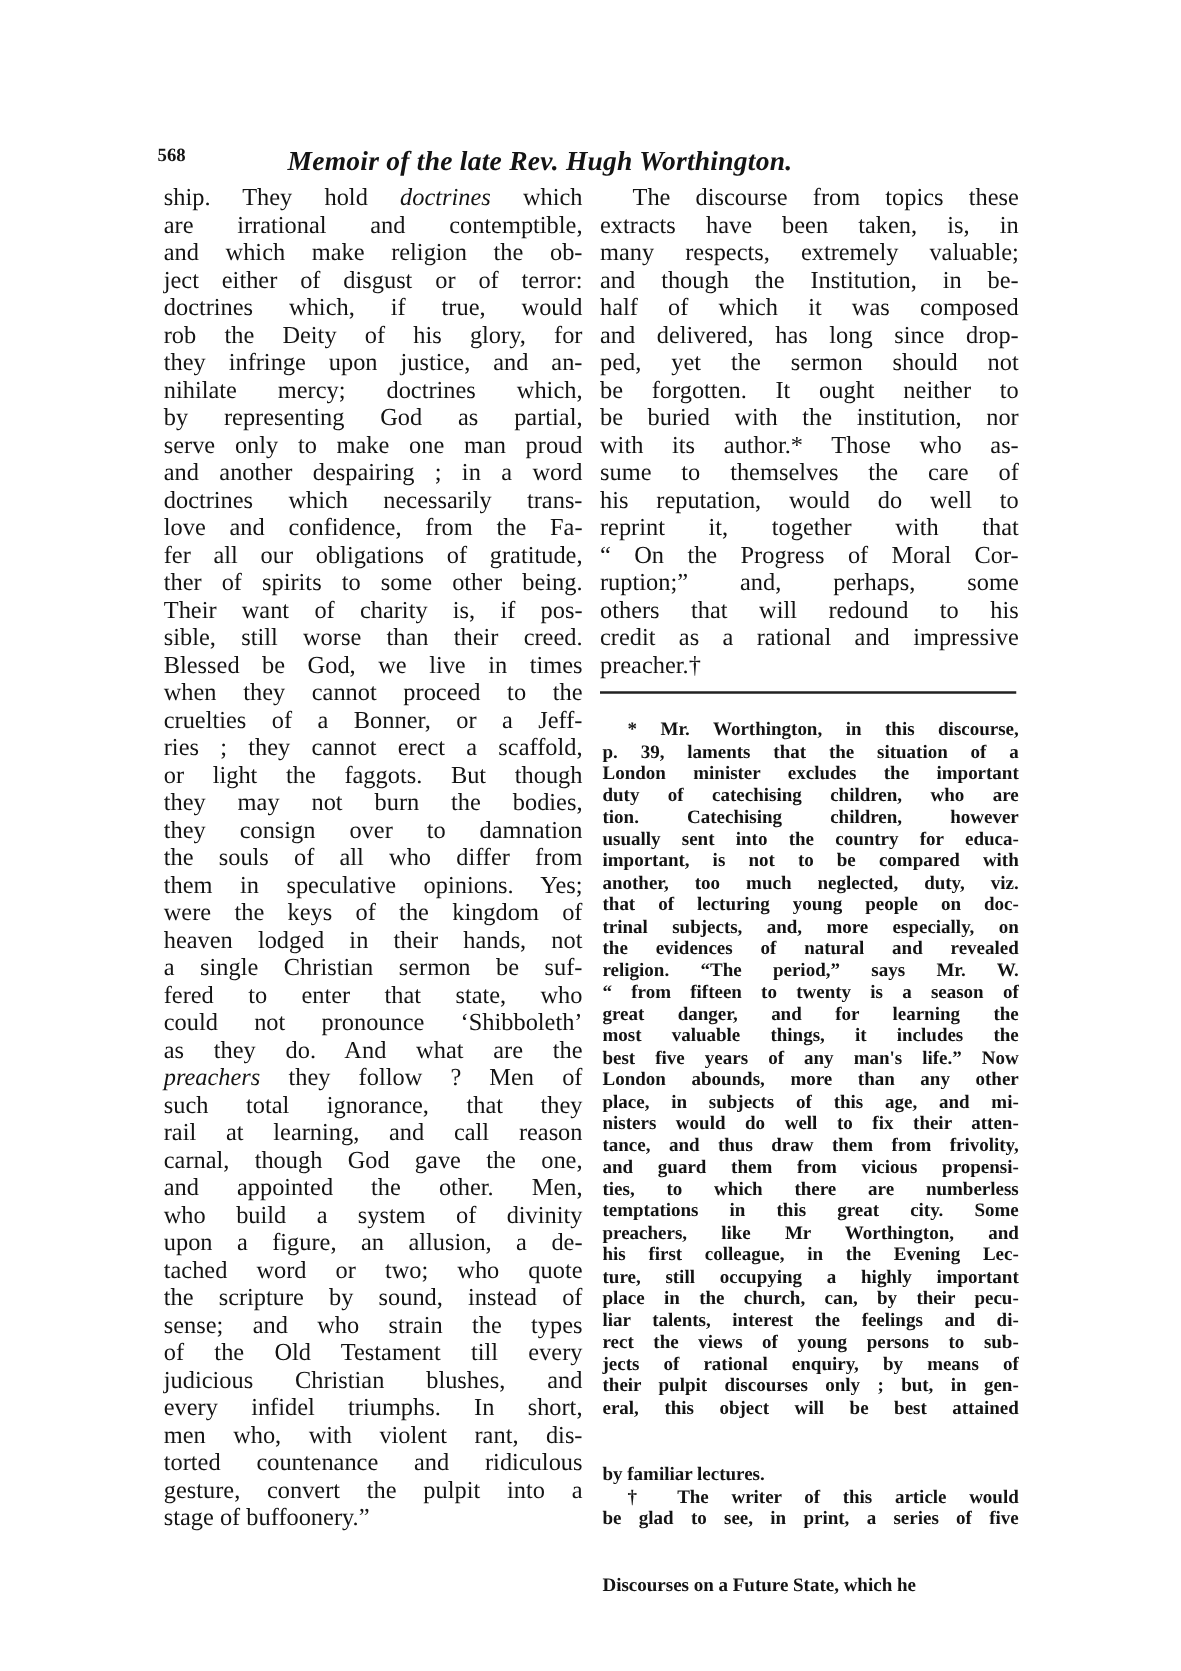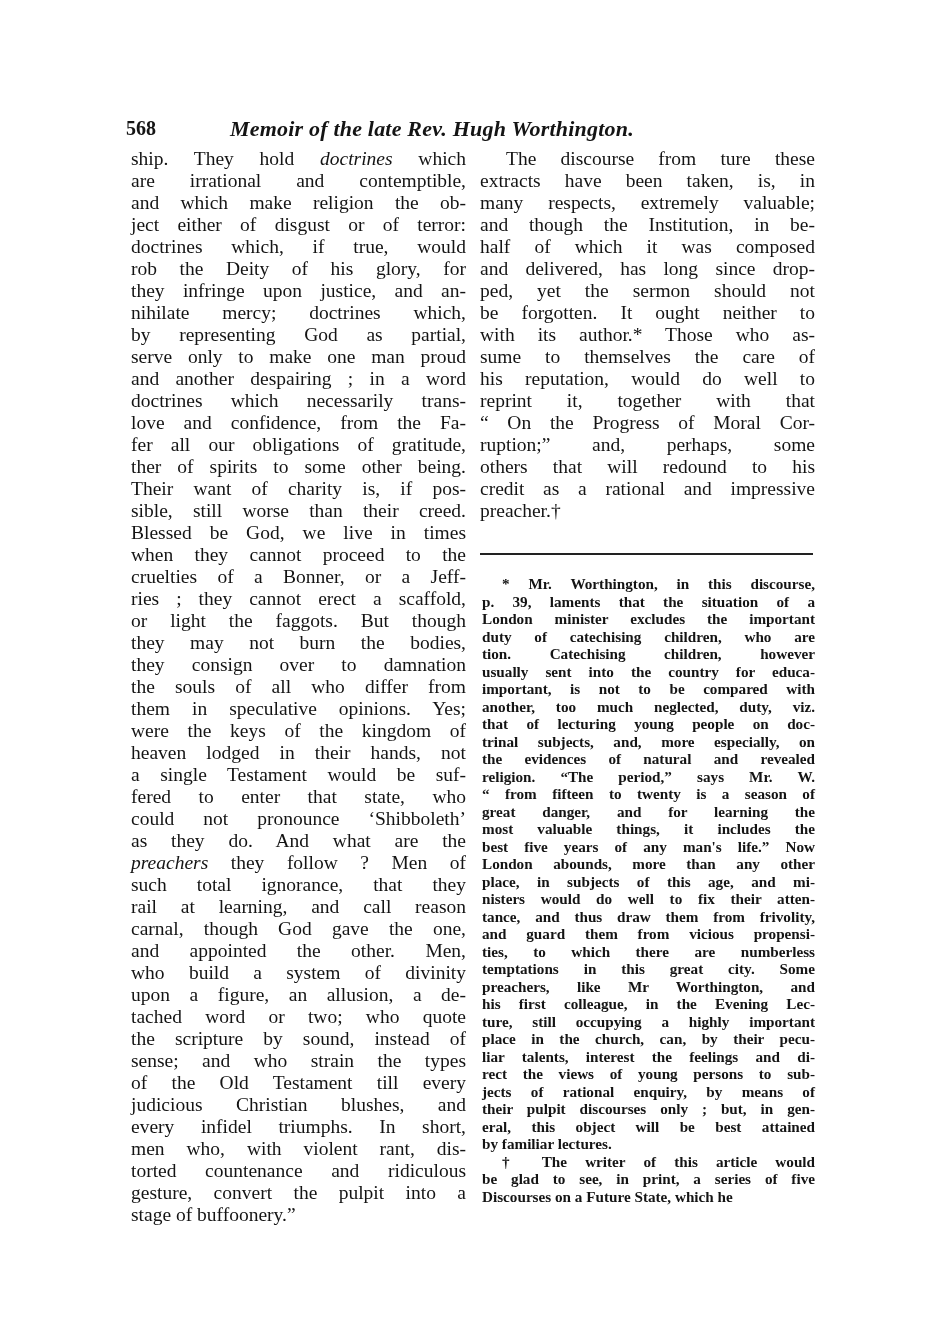--- a/index.html
+++ b/index.html
@@ -1,29 +1,29 @@
 <!DOCTYPE html>
 <html><head>
 <meta charset="utf-8">
 <style>
   html, body { margin:0; padding:0; }
   body { width:945px; height:1337px; background:#ffffff; position:relative; overflow:hidden;
          font-family:"Liberation Serif","DejaVu Serif",serif; color:#141414; }
   .header { position:absolute; top:117px; left:126px; width:690px; height:30px; }
-  .pageno { position:absolute; left:0; top:0; font-size:20px; font-weight:bold; }
+  .pageno { position:absolute; left:0; top:0; font-size:15px; font-weight:bold; }
   .running-title { position:absolute; left:104px; top:-1px; font-size:22px; font-style:italic; font-weight:bold; letter-spacing:0.2px; }
   .col { position:absolute; top:148px; }
   .col-left { left:131px; width:335px; }
   .col-right { left:480px; width:335px; }
   .line { display:block; height:22px; line-height:22px; font-size:19.5px; text-align:justify; text-align-last:justify; white-space:nowrap; }
   .line.last { text-align-last:left; }
   .line.indent { padding-left:26px; }
   .fn { position:absolute; left:482px; width:333px; top:575px; }
   .fline { display:block; height:17.5px; line-height:17.5px; font-size:15.2px; text-align:justify; text-align-last:justify; white-space:nowrap; font-weight:bold; }
-  .fline.last { text-align-last:left; }
+  .fline.last { text-align-last:left;margin-top:36px; }
   .fline.indent { padding-left:20px; }
   .rule { position:absolute; left:480px; top:553px; width:333px; height:0; border-top:2.5px solid #222; }
   i { }
 </style>
 </head>
 <body>
 
 <div class="header">
   <span class="pageno">568</span>
   <span class="running-title">Memoir of the late Rev. Hugh Worthington.</span>
@@ -51,21 +51,21 @@
     <span class="line">when they cannot proceed to the</span>
     <span class="line">cruelties of a Bonner, or a Jeff-</span>
     <span class="line">ries ; they cannot erect a scaffold,</span>
     <span class="line">or light the faggots.  But though</span>
     <span class="line">they may not burn the bodies,</span>
     <span class="line">they consign over to damnation</span>
     <span class="line">the souls of all who differ from</span>
     <span class="line">them in speculative opinions. Yes;</span>
     <span class="line">were the keys of the kingdom of</span>
     <span class="line">heaven lodged in their hands, not</span>
-    <span class="line">a single Testament would be suf-</span>
+    <span class="line">a single Christian sermon be suf-</span>
     <span class="line">fered to enter that state, who</span>
     <span class="line">could not pronounce ‘Shibboleth’</span>
     <span class="line">as they do.  And what are the</span>
     <span class="line"><i>preachers</i> they follow ?  Men of</span>
     <span class="line">such total ignorance, that they</span>
     <span class="line">rail at learning, and call reason</span>
     <span class="line">carnal, though God gave the one,</span>
     <span class="line">and appointed the other.  Men,</span>
     <span class="line">who build a system of divinity</span>
     <span class="line">upon a figure, an allusion, a de-</span>
@@ -74,28 +74,29 @@
     <span class="line">sense;  and who strain the types</span>
     <span class="line">of the Old Testament till every</span>
     <span class="line">judicious Christian blushes, and</span>
     <span class="line">every infidel triumphs.  In short,</span>
     <span class="line">men who, with violent rant, dis-</span>
     <span class="line">torted countenance and ridiculous</span>
     <span class="line">gesture, convert the pulpit into a</span>
     <span class="line last">stage of buffoonery.”</span>
   </div>
 <div class="col col-right" id="right-col">
-    <span class="line indent">The discourse from ture these</span>
+    <span class="line indent">The discourse from topics these</span>
     <span class="line">extracts have been taken, is, in</span>
     <span class="line">many respects, extremely valuable;</span>
     <span class="line">and though the Institution, in be-</span>
     <span class="line">half of which it was composed</span>
     <span class="line">and delivered, has long since drop-</span>
     <span class="line">ped, yet the sermon should not</span>
     <span class="line">be forgotten.  It ought neither to</span>
+    <span class="line">be buried with the institution, nor</span>
     <span class="line">with its author.*  Those who as-</span>
     <span class="line">sume to themselves the care of</span>
     <span class="line">his reputation, would do well to</span>
     <span class="line">reprint it, together with that</span>
     <span class="line">“ On the Progress of Moral Cor-</span>
     <span class="line">ruption;” and, perhaps, some</span>
     <span class="line">others that will redound to his</span>
     <span class="line">credit as a rational and impressive</span>
     <span class="line last">preacher.†</span>
   </div>

